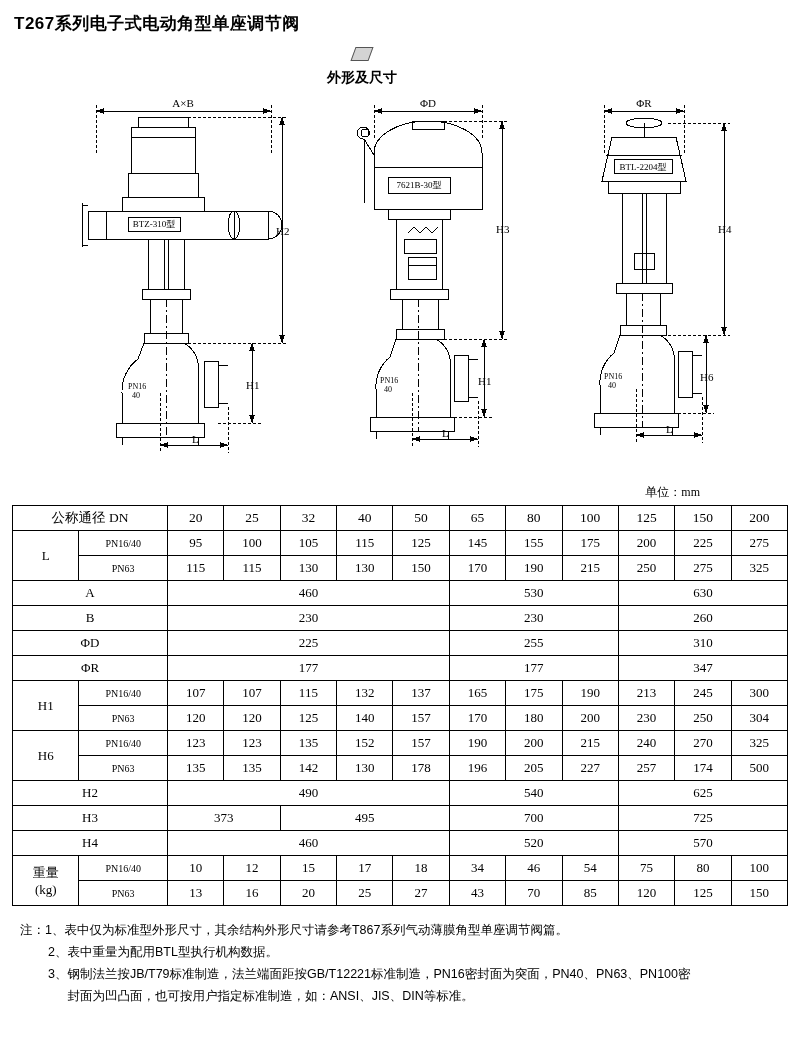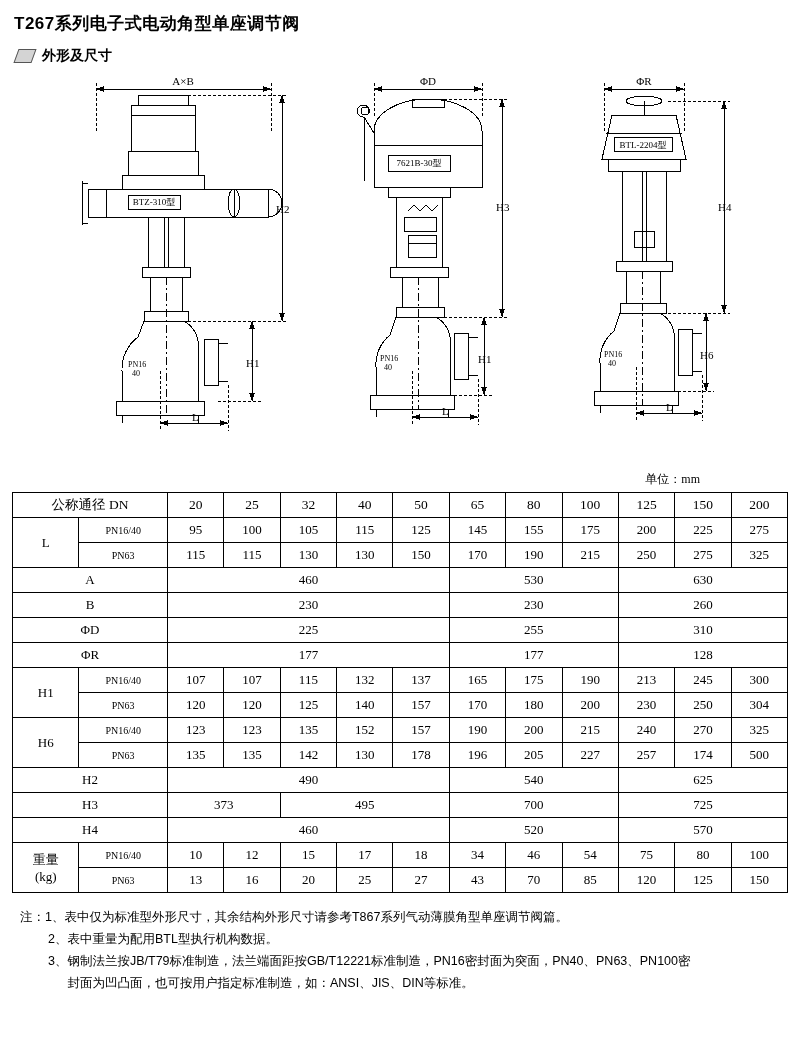--- a/index.html
+++ b/index.html
@@ -12,35 +12,35 @@
   }
   .page { position: relative; width: 720px; min-height: 1063px; padding: 10px 12px 16px 12px; }
 
   .doc-title {
     font-size: 17px;
     font-weight: bold;
     letter-spacing: 0.5px;
     margin: 2px 0 12px 2px;
   }
 
-  .section-head { display: flex; align-items: center; gap: 8px; margin: 0 0 6px 4px; }
+  .section-head { display: flex; align-items: center; gap: 8px; margin: 0 0 6px 4px; flex-direction: column; }
   .section-head .para-mark {
     width: 18px; height: 14px;
     background: #d4d4d4;
     border: 1px solid #555;
     transform: skewX(-20deg);
   }
   .section-head .section-title { font-size: 14px; font-weight: bold; }
 
   
   .drawings { position: relative; height: 390px; margin: 4px 0 0 0; }
   .fig { position: absolute; top: 0; }
   .fig svg { display: block; }
 
-  .unit-line { text-align: right; font-size: 12px; margin: 10px 8px 4px 0; }
+  .unit-line { text-align: right; font-size: 12px; margin: 1px 8px 4px 0; }
   .unit-line .mm { font-family: "Liberation Serif", serif; }
 
   
   table.spec {
     border-collapse: collapse;
     width: 776px;
     margin: 0 auto;
     font-family: "Liberation Serif", serif;
     font-size: 13px;
     table-layout: fixed;
@@ -385,21 +385,21 @@
         <td class="lbl" colspan="2">ΦD</td>
         <td colspan="5">225</td>
         <td colspan="3">255</td>
         <td colspan="3">310</td>
       </tr>
 
       <tr>
         <td class="lbl" colspan="2">ΦR</td>
         <td colspan="5">177</td>
         <td colspan="3">177</td>
-        <td colspan="3">128</td>
+        <td colspan="3">347</td>
       </tr>
 
       <tr>
         <td class="lbl" rowspan="2">H1</td>
         <td class="rowhead">PN16/40</td>
         <td>107</td>
         <td>107</td>
         <td>115</td>
         <td>132</td>
         <td>137</td>

